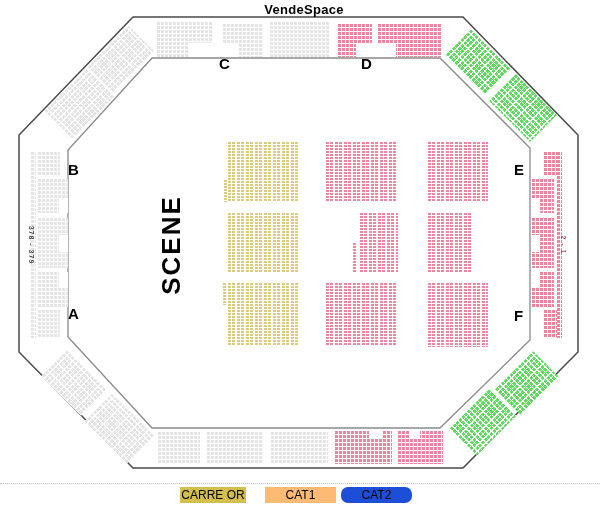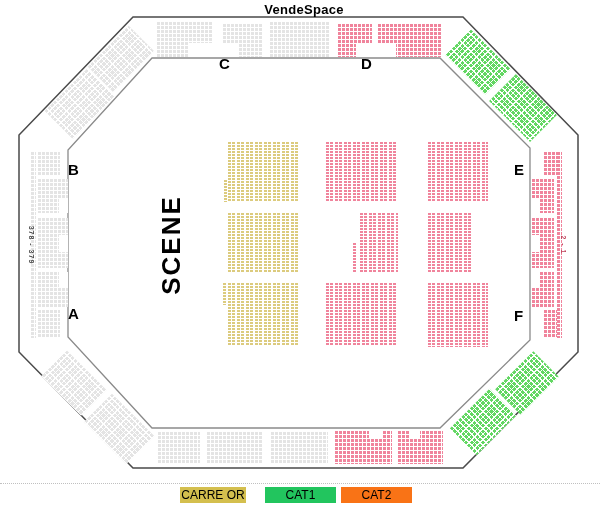--- a/index.html
+++ b/index.html
@@ -138,15 +138,15 @@
   <div class="sec" style="left:361px;top:56px;">D</div>
   <div class="sec" style="left:68px;top:162px;">B</div>
   <div class="sec" style="left:68px;top:306px;">A</div>
   <div class="sec" style="left:514px;top:162px;">E</div>
   <div class="sec" style="left:514px;top:308px;">F</div>
   <div class="rowlab left">378 - 379</div>
   <div class="rowlab right">2 - 1</div>
 
   <div class="dotline"></div>
   <div class="chip c0" style="background-color: rgb(212, 191, 78);">CARRE OR</div>
-  <div class="chip c1" style="background-color: #22c55e;">CAT1</div>
-  <div class="chip c2" style="background-color: #f97316;">CAT2</div>
+  <div class="chip c1" style="background-color: #fdba74;">CAT1</div>
+  <div class="chip c2" style="background-color: #1d4ed8; border-radius: 7px;">CAT2</div>
 </div>
 
 </body></html>

